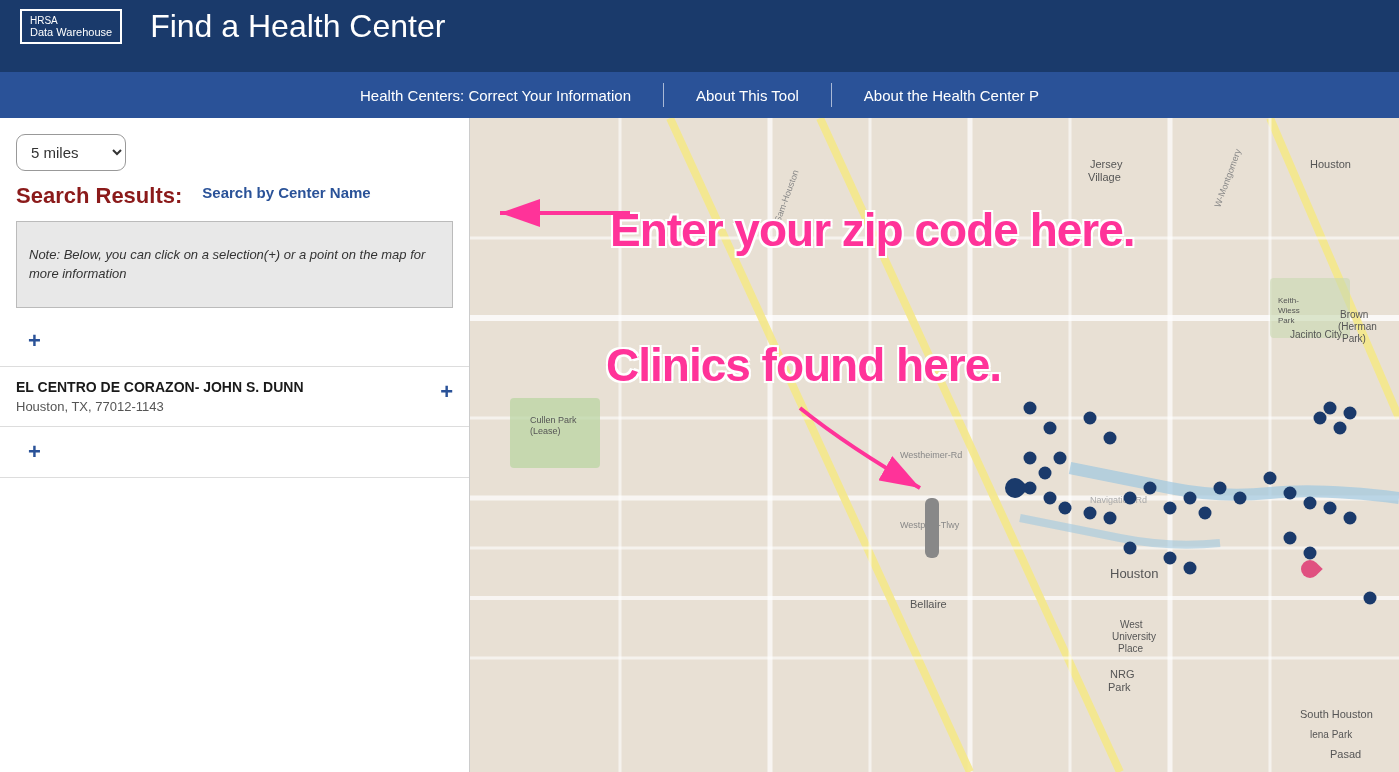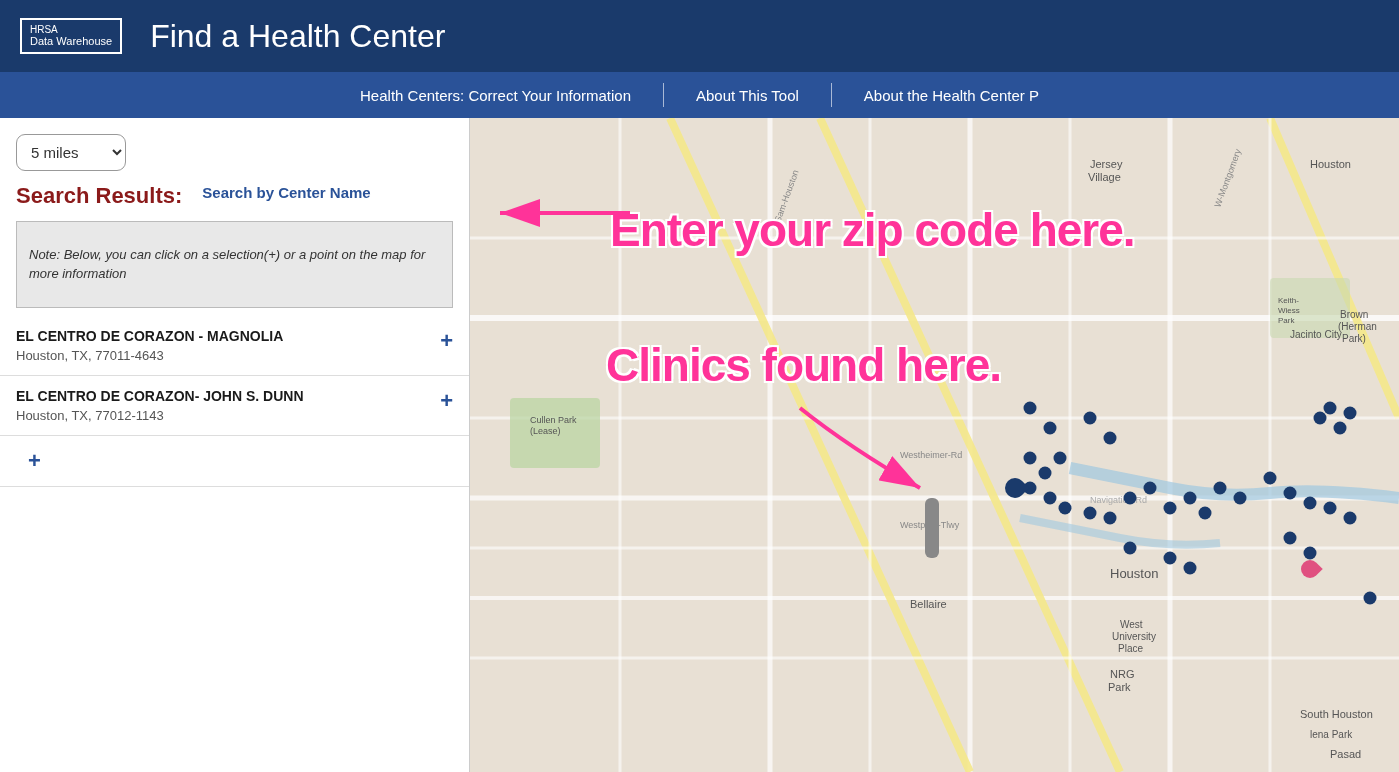--- a/index.html
+++ b/index.html
@@ -2,21 +2,21 @@
 <html><head>
   <meta charset="utf-8">
   <style>
     * { margin: 0; padding: 0; box-sizing: border-box; }
     body { font-family: Arial, sans-serif; width: 1399px; height: 772px; overflow: hidden; }
 
     
     #header {
       background: #1a3a6b;
       display: flex;
-      align-items: center;
+      align-items: flex-start;
       padding: 8px 20px;
       height: 72px;
     }
     #logo-area {
       display: flex;
       align-items: center;
       gap: 12px;
     }
     #hrsa-logo {
       background: #1a3a6b;
@@ -293,24 +293,20 @@
 
     <div id="search-label-row">
       <div id="search-results-label">Search Results:</div>
       <a id="center-name-link" href="#">Search by Center Name</a>
     </div>
 
     <div id="note-box">Note: Below, you can click on a selection(+) or a point on the map for more information</div>
 
     <div id="results-list">
         <div class="result-item">
-    <div class="result-info">
-      <div class="result-name">EL CENTRO DE CORAZON - MAGNOLIA</div>
-      <div class="result-address">Houston, TX, 77011-4643</div>
-    </div>
     <div class="result-plus">+</div>
   </div>
         <div class="result-item">
     <div class="result-info">
       <div class="result-name">EL CENTRO DE CORAZON- JOHN S. DUNN</div>
       <div class="result-address">Houston, TX, 77012-1143</div>
     </div>
     <div class="result-plus">+</div>
   </div>
         <div class="result-item">

